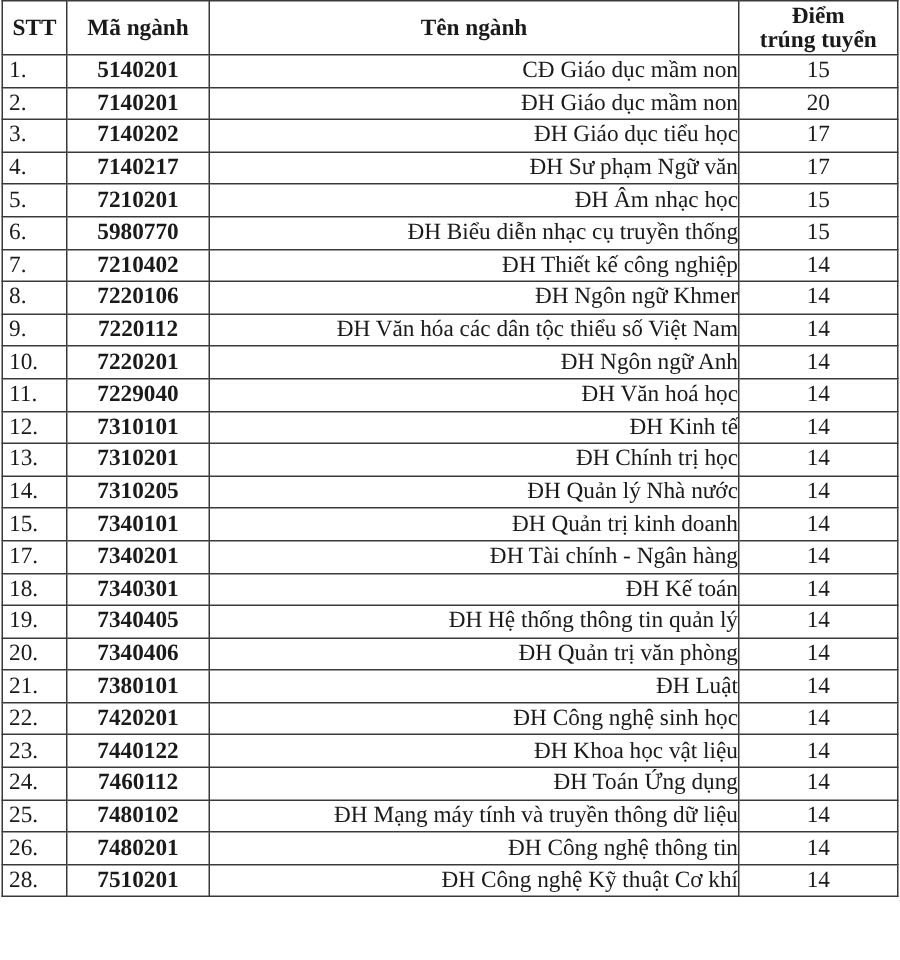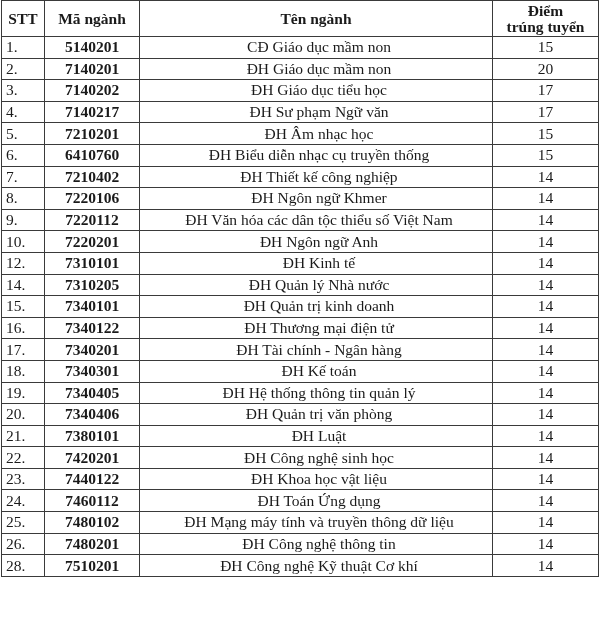--- a/index.html
+++ b/index.html
@@ -39,21 +39,21 @@
     th {
       font-weight: bold;
       text-align: center;
       vertical-align: middle;
       font-size: 15.5px;
       line-height: 16px;
     }
     tbody tr { height: 21.6px; }
     td.stt { text-align: left; padding-left: 4px; }
     td.ma { text-align: center; font-weight: bold; }
-    td.ten { text-align: center; padding-left: 6px; }
+    td.ten { text-align: right; padding-left: 6px; }
     td.diem { text-align: center; }
   </style>
 </head>
 <body>
 
 <table>
   <colgroup>
     <col class="c-stt">
       <col class="c-ma">
       <col class="c-ten">
@@ -96,21 +96,21 @@
         <td class="diem">17</td>
       </tr>
       <tr>
         <td class="stt">5.</td>
         <td class="ma">7210201</td>
         <td class="ten">ĐH Âm nhạc học</td>
         <td class="diem">15</td>
       </tr>
       <tr>
         <td class="stt">6.</td>
-        <td class="ma">6410760</td>
+        <td class="ma">5980770</td>
         <td class="ten">ĐH Biểu diễn nhạc cụ truyền thống</td>
         <td class="diem">15</td>
       </tr>
       <tr>
         <td class="stt">7.</td>
         <td class="ma">7210402</td>
         <td class="ten">ĐH Thiết kế công nghiệp</td>
         <td class="diem">14</td>
       </tr>
       <tr>
@@ -125,41 +125,47 @@
         <td class="ten">ĐH Văn hóa các dân tộc thiểu số Việt Nam</td>
         <td class="diem">14</td>
       </tr>
       <tr>
         <td class="stt">10.</td>
         <td class="ma">7220201</td>
         <td class="ten">ĐH Ngôn ngữ Anh</td>
         <td class="diem">14</td>
       </tr>
       <tr>
+        <td class="stt">11.</td>
+        <td class="ma">7229040</td>
+        <td class="ten">ĐH Văn hoá học</td>
+        <td class="diem">14</td>
+      </tr>
+      <tr>
         <td class="stt">12.</td>
         <td class="ma">7310101</td>
         <td class="ten">ĐH Kinh tế</td>
         <td class="diem">14</td>
       </tr>
       <tr>
+        <td class="stt">13.</td>
+        <td class="ma">7310201</td>
+        <td class="ten">ĐH Chính trị học</td>
+        <td class="diem">14</td>
+      </tr>
+      <tr>
         <td class="stt">14.</td>
         <td class="ma">7310205</td>
         <td class="ten">ĐH Quản lý Nhà nước</td>
         <td class="diem">14</td>
       </tr>
       <tr>
         <td class="stt">15.</td>
         <td class="ma">7340101</td>
         <td class="ten">ĐH Quản trị kinh doanh</td>
-        <td class="diem">14</td>
-      </tr>
-      <tr>
-        <td class="stt">16.</td>
-        <td class="ma">7340122</td>
-        <td class="ten">ĐH Thương mại điện tử</td>
         <td class="diem">14</td>
       </tr>
       <tr>
         <td class="stt">17.</td>
         <td class="ma">7340201</td>
         <td class="ten">ĐH Tài chính - Ngân hàng</td>
         <td class="diem">14</td>
       </tr>
       <tr>
         <td class="stt">18.</td>

